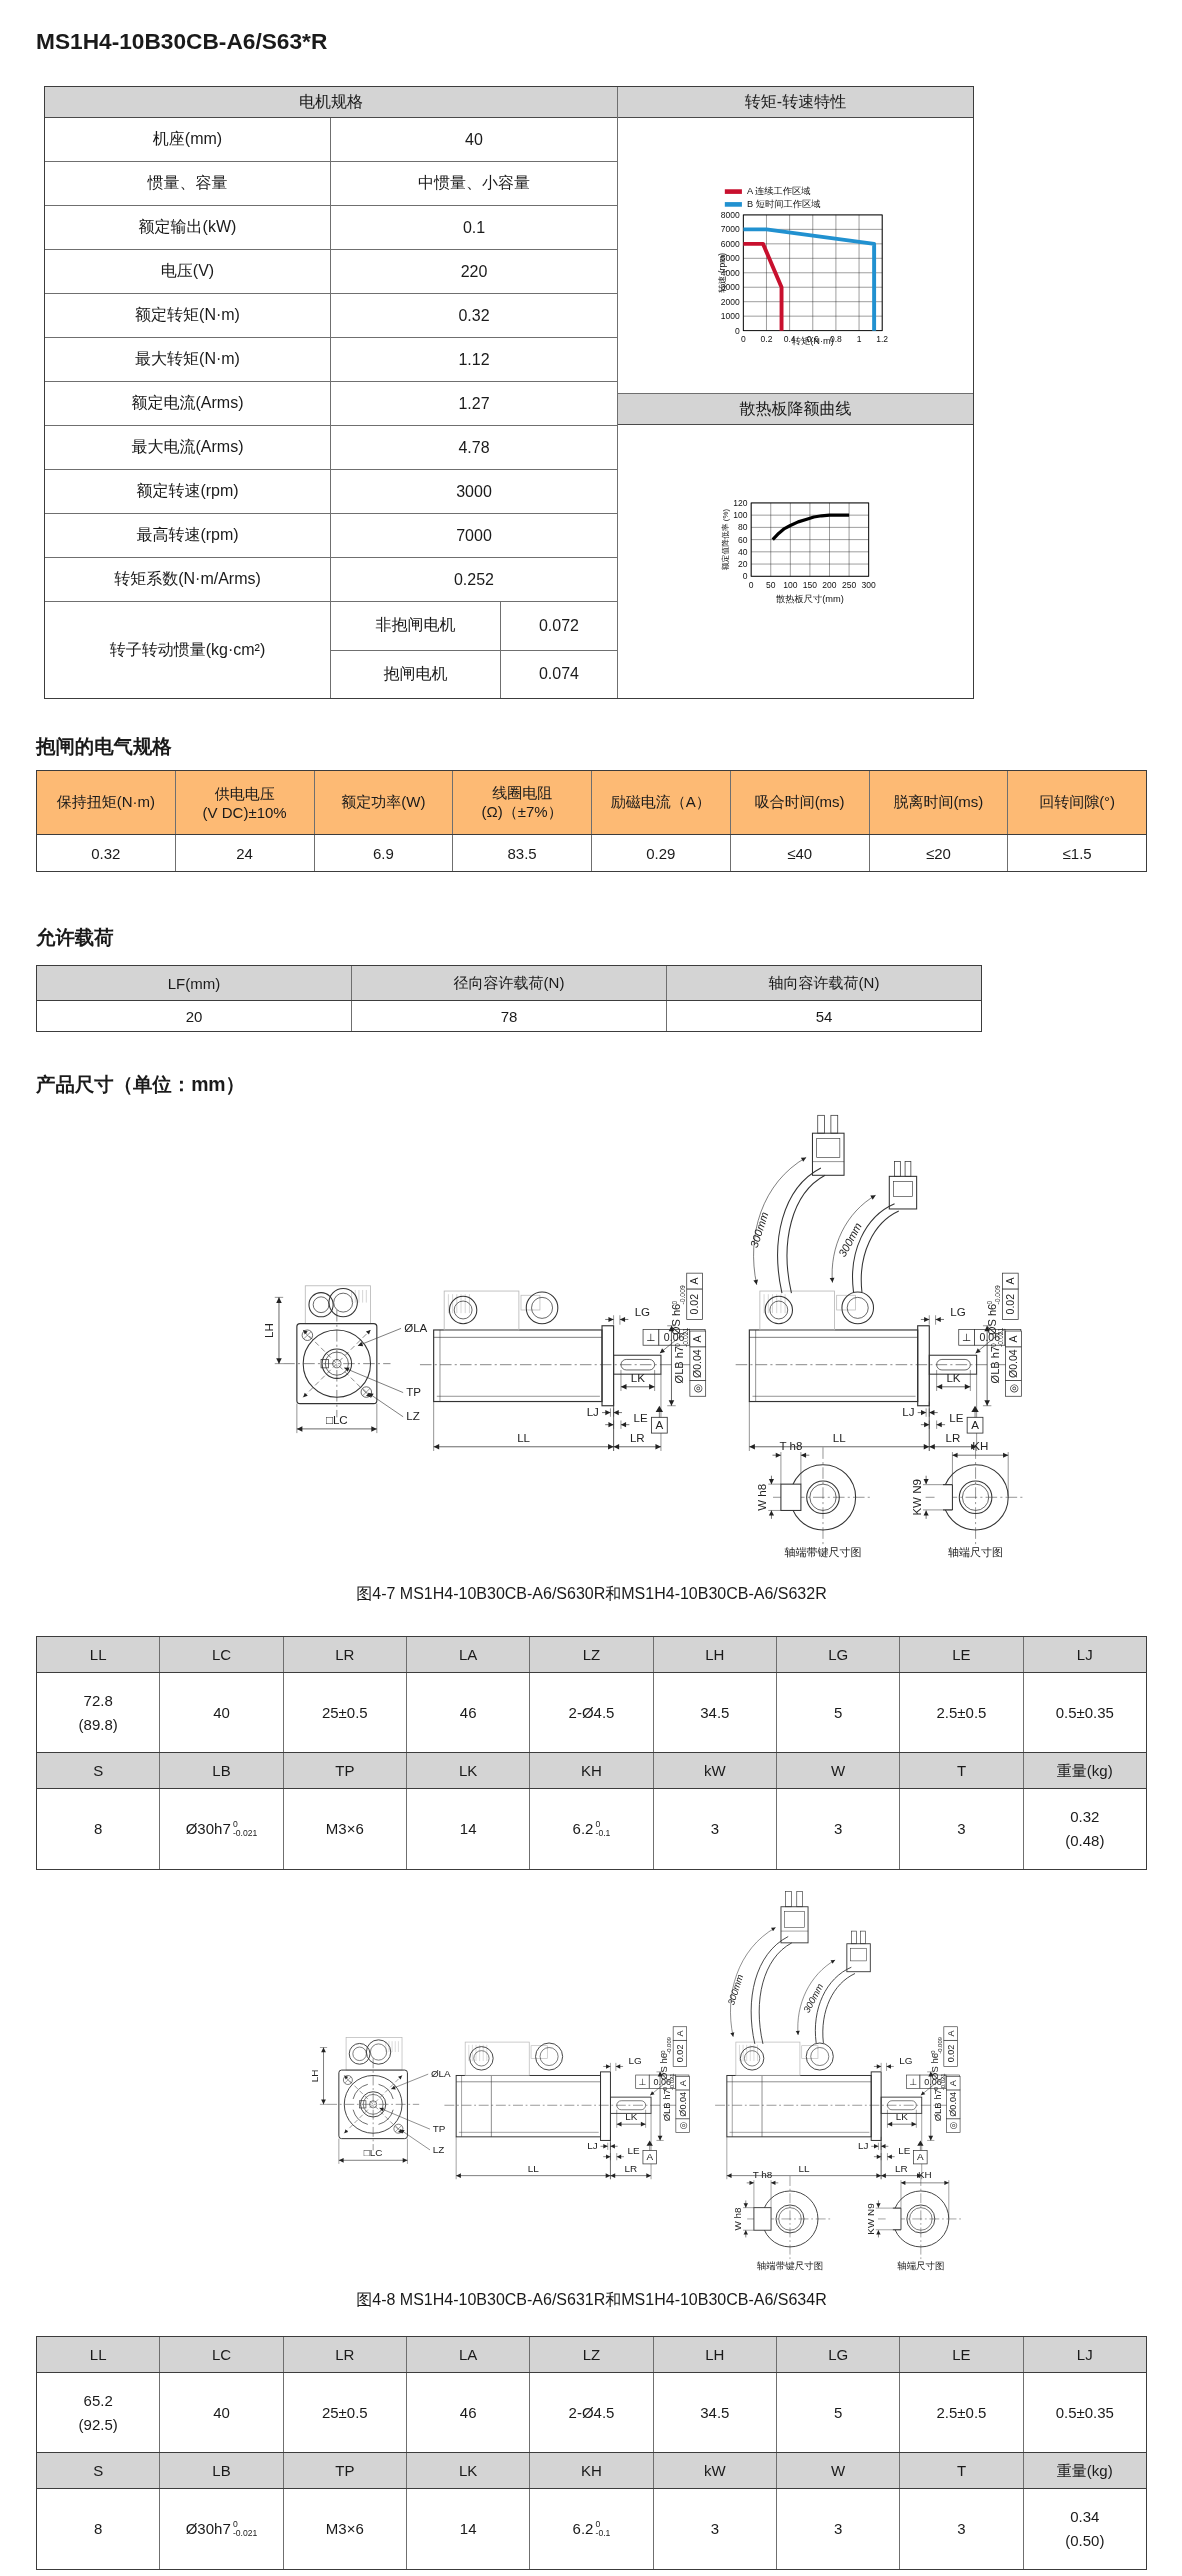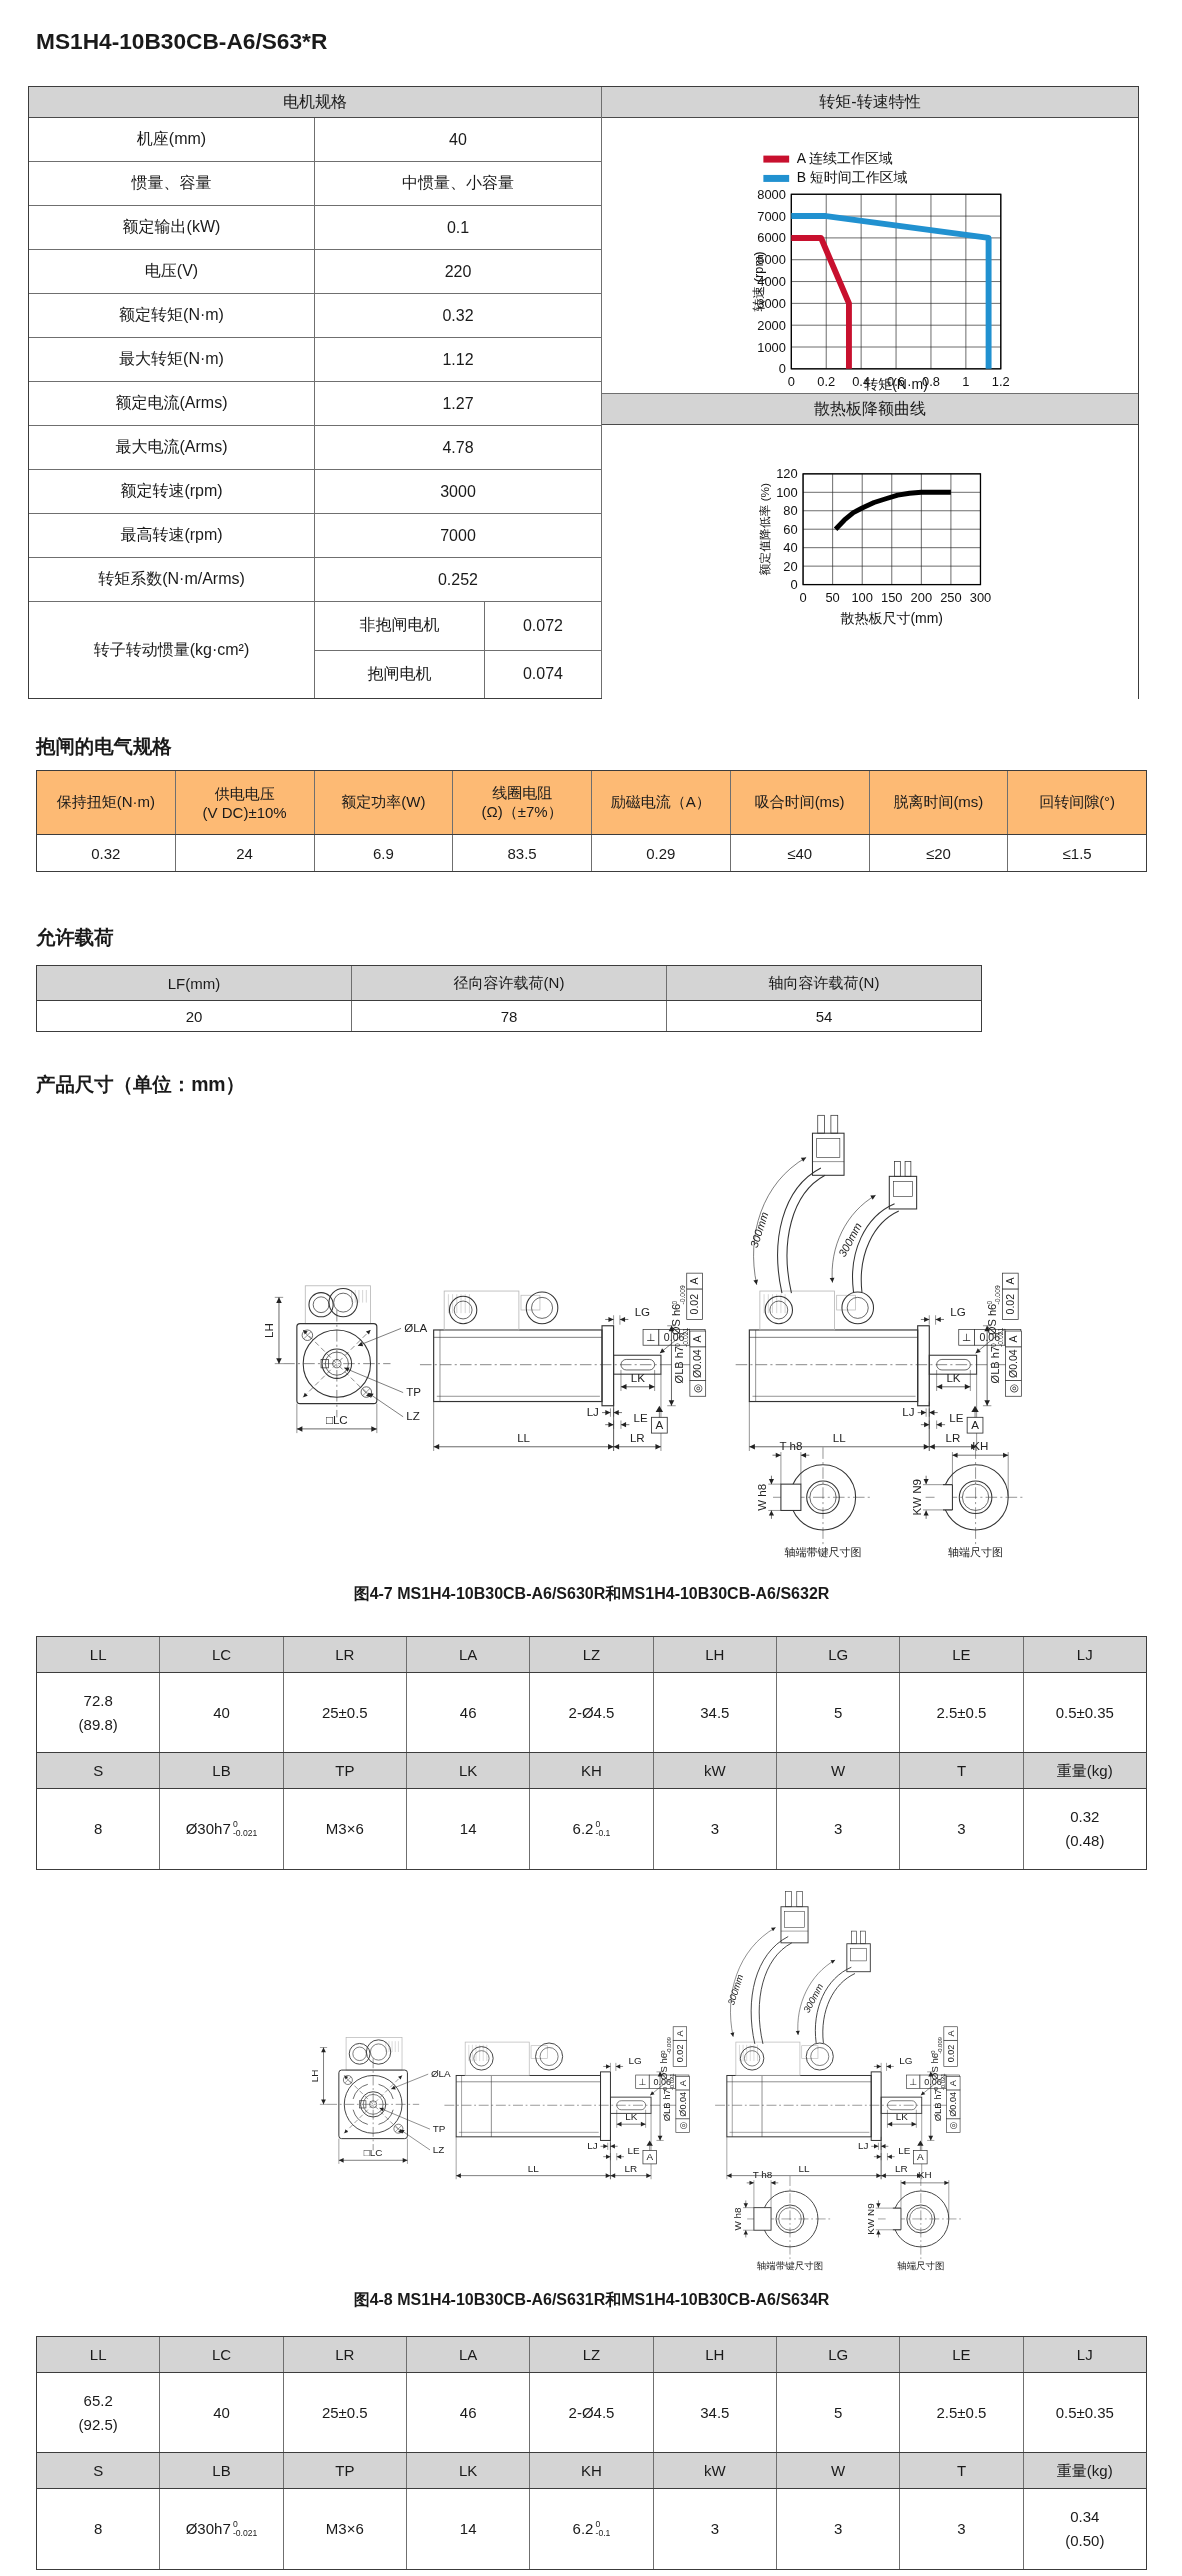--- a/index.html
+++ b/index.html
@@ -1,24 +1,24 @@
 <!DOCTYPE html>
 <html style="font-size:8.6px"><head>
 <meta charset="utf-8">
 <style>
   *{box-sizing:border-box;margin:0;padding:0}
   html,body{background:#fff}
   body{position:relative;width:1183px;height:2576px;font-family:"Liberation Sans","DejaVu Sans",sans-serif;color:#1a1a1a;overflow:hidden}
   .abs{position:absolute}
   #page-title{left:36px;top:28px;font-size:22.7px;font-weight:700}
   .sec-heading{left:36px;font-size:19.4px;font-weight:700}
-  .fig-caption{left:0;width:1183px;text-align:center;font-size:16px;font-weight:700}
+  .fig-caption{left:0;width:1183px;text-align:center;font-size:16px;font-weight:400}
 
   
-  .spec-table{left:28px;top:86px;width:1111px;height:613px;display:flex;border:1.1px solid #3c3c3c;background:#fff}
+  .spec-table{left:44px;top:86px;width:930px;height:613px;display:flex;border:1.1px solid #3c3c3c;background:#fff}
   .spec-left{width:573px;border-right:0.5px solid #6f6f6f;display:flex;flex-direction:column}
   .spec-right{flex:1;display:flex;flex-direction:column}
   .hd-row{height:31px;background:#d4d4d4;display:flex;align-items:center;justify-content:center;font-size:16px;border-bottom:1.1px solid #4a4a4a;flex:none}
   #motor-rows{display:flex;flex-direction:column;flex:1}
   .srow{display:flex;height:44px;border-bottom:0.5px solid #6f6f6f;font-size:16px;flex:none}
   .scell{display:flex;align-items:center;justify-content:center;text-align:center}
   .slabel{width:286px;border-right:0.5px solid #6f6f6f}
   .svalue{flex:1}
   .inertia{display:flex;flex:1;font-size:16px}
   .inertia .slabel{width:286px;border-right:0.5px solid #6f6f6f}

